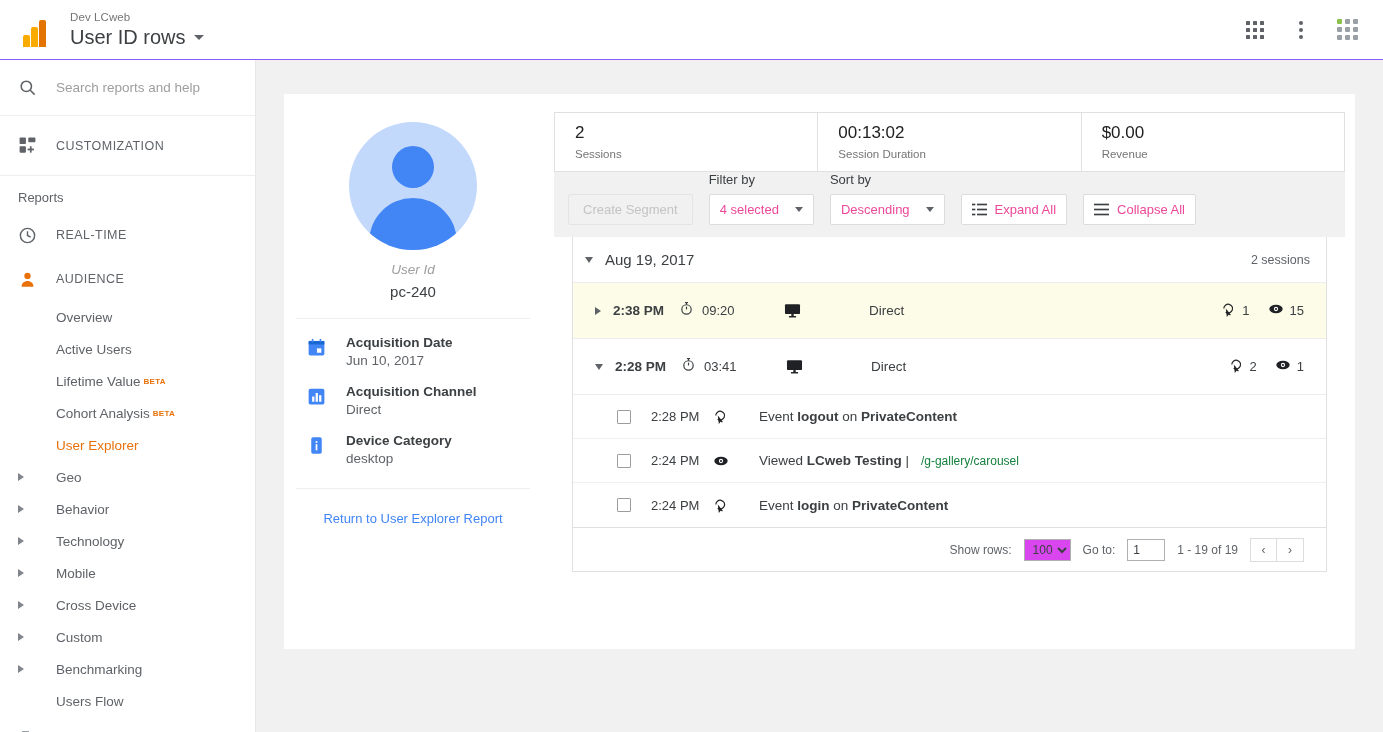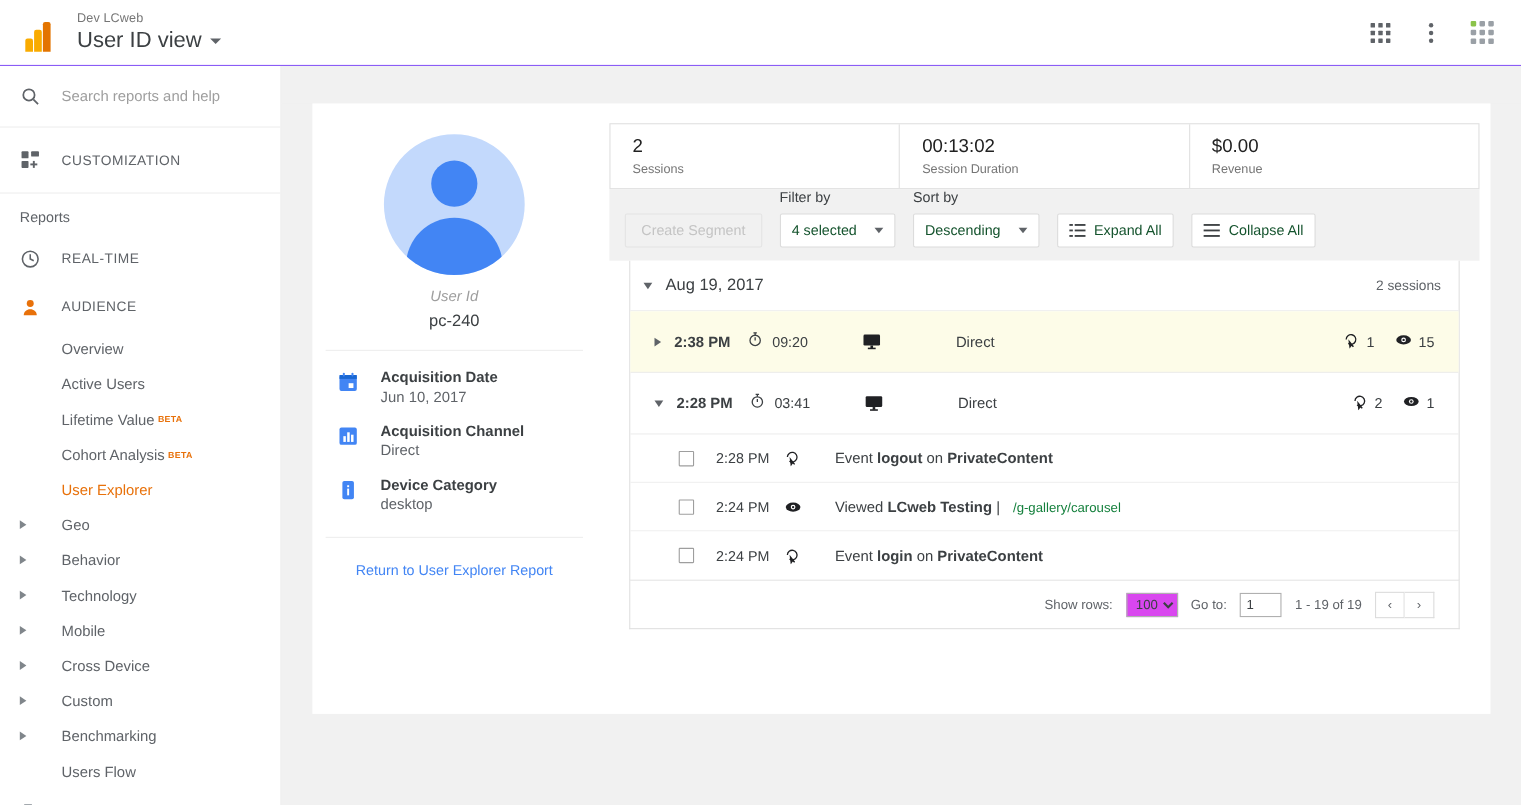--- a/index.html
+++ b/index.html
@@ -178,21 +178,21 @@
 
   .toolbar {
     background: #f1f1f1; height: 65px; display: flex;
     align-items: flex-end; padding: 0 12px 12px 14px; gap: 16px;
   }
   .tb-group { display: flex; flex-direction: column; }
   .tb-cap { font-size: 13px; color: #3c4043; margin-bottom: 7px; }
   .btn-flat {
     height: 31px; background: #fff; border: 1px solid #dcdcdc;
     display: flex; align-items: center; padding: 0 10px;
-    font-size: 13px; color: #14532d; cursor: pointer; border-radius: 2px;
+    font-size: 13px; color: #ec4899; cursor: pointer; border-radius: 2px;
     white-space: nowrap;
   }
   .btn-disabled {
     height: 31px; background: #f1f1f1; border: 1px solid #e4e4e4;
     display: flex; align-items: center; padding: 0 14px;
     font-size: 13px; color: #c4c4c4; cursor: default; border-radius: 2px;
   }
   .sel-caret {
     width: 0; height: 0; margin-left: 16px;
     border-left: 4.5px solid transparent; border-right: 4.5px solid transparent;
@@ -283,21 +283,21 @@
 
 <div class="topbar">
   <div class="ga-logo">
     <span class="bar-a"></span>
       <span class="bar-b"></span>
       <span class="bar-c"></span>
   </div>
   <div class="acct-block">
     <div class="acct-name">Dev LCweb</div>
     <div class="view-name">
-      <span>User ID view</span>
+      <span>User ID rows</span>
       <span class="view-caret"></span>
     </div>
   </div>
   <div class="top-actions">
     <div class="icon-btn">
       <span class="grid9">
         <i></i>
           <i></i>
           <i></i>
           <i></i>

